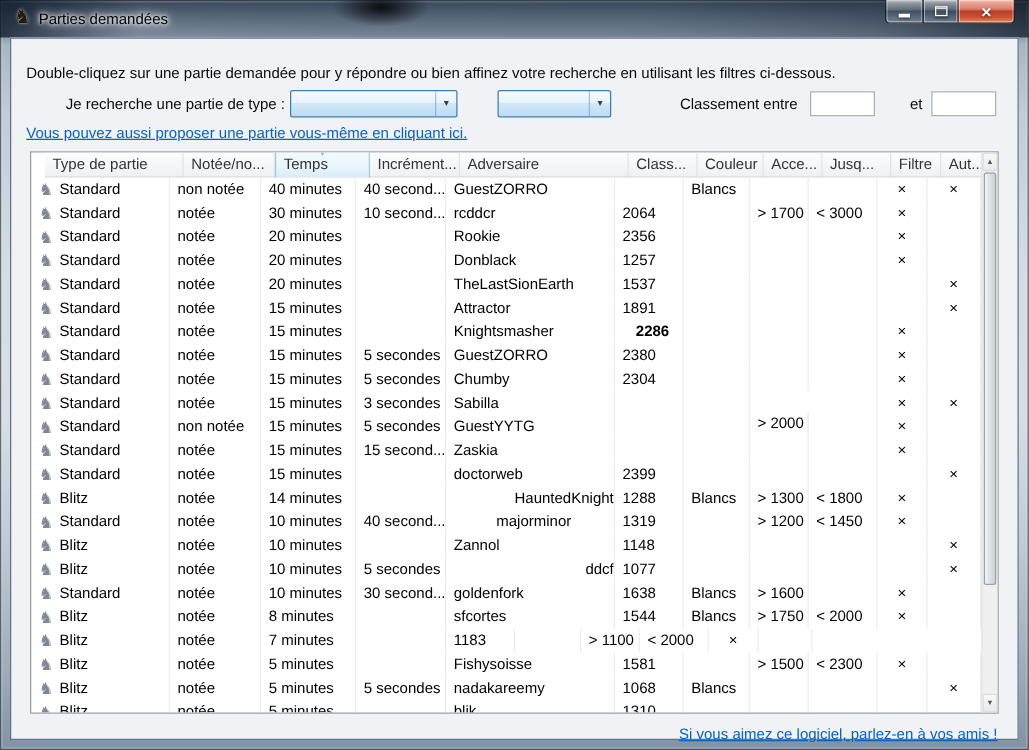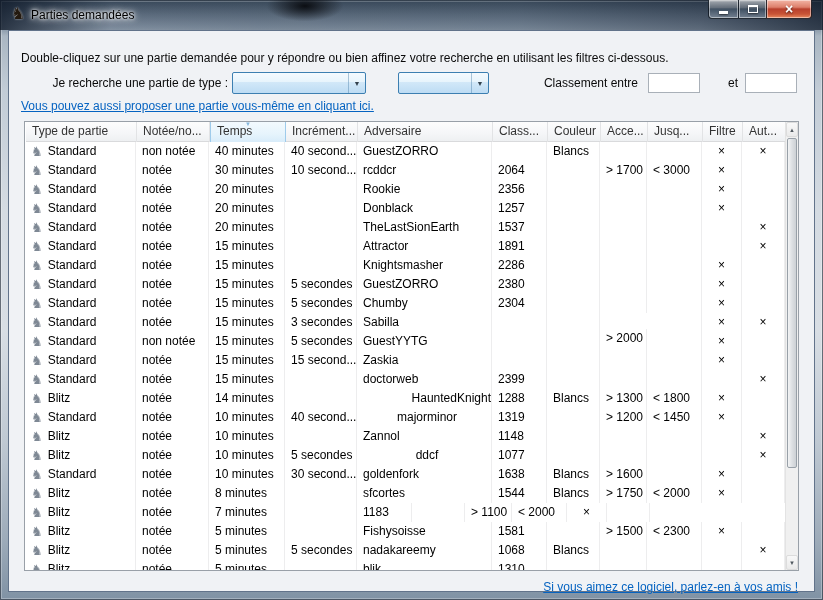--- a/index.html
+++ b/index.html
@@ -79,21 +79,21 @@
   .inp2 { left:736px; width:52px; }
   a.link { color:#0563c1; text-decoration:underline; cursor:pointer; }
   .propose { position:absolute; left:12px; top:68px; white-space:nowrap; }
   .share { position:absolute; right:16px; top:549px; white-space:nowrap; }
   
   .table {
     position:absolute; left:15px; top:90px; width:775px; height:450px;
     background:#fff; border:1px solid #99a0a8; overflow:hidden;
   }
   .thead {
-    position:absolute; left:1px; top:0; width:760px; height:20px; display:flex;
+    position:absolute; left:11px; top:0; width:760px; height:20px; display:flex;
     background:linear-gradient(#fdfdfd,#f5f6f8 60%,#eef0f2);
     border-bottom:1px solid #d9dadc;
   }
   .th {
     position:relative; height:20px; line-height:19px; padding-left:6px; color:#333;
     border-right:1px solid #e2e3e5; overflow:hidden; white-space:nowrap; cursor:default;
   }
   .th.sorted {
     background:linear-gradient(#f3fafe,#e6f4fc 60%,#d8ecfa);
     border-left:1px solid #9ecbeb; border-right:1px solid #9ecbeb;
@@ -257,21 +257,21 @@
             <div class="cell" style="width: 55px; text-align: left;"></div>
             <div class="cell" style="width: 40px; text-align: center; padding-left: 0px;"></div>
             <div class="cell" style="width: 43px; text-align: center; padding-left: 0px;">×</div>
           </div>
           <div class="row">
             <div class="cell" style="width: 111px; text-align: left;"><span class="knight">♞</span><span>Standard</span></div>
             <div class="cell" style="width: 73px; text-align: left;">notée</div>
             <div class="cell" style="width: 76px; text-align: left;">15 minutes</div>
             <div class="cell" style="width: 72px; text-align: left;"></div>
             <div class="cell" style="width: 135px; text-align: left;">Knightsmasher</div>
-            <div class="cell" style="width: 55px; text-align: left;">2286</div>
+            <div class="cell" style="width: 55px; text-align: center; font-weight: bold;">2286</div>
             <div class="cell" style="width: 53px; text-align: left;"></div>
             <div class="cell" style="width: 47px; text-align: left;"></div>
             <div class="cell" style="width: 55px; text-align: left;"></div>
             <div class="cell" style="width: 40px; text-align: center; padding-left: 0px;">×</div>
             <div class="cell" style="width: 43px; text-align: center; padding-left: 0px;"></div>
           </div>
           <div class="row">
             <div class="cell" style="width: 111px; text-align: left;"><span class="knight">♞</span><span>Standard</span></div>
             <div class="cell" style="width: 73px; text-align: left;">notée</div>
             <div class="cell" style="width: 76px; text-align: left;">15 minutes</div>
@@ -386,21 +386,21 @@
             <div class="cell" style="width: 47px; text-align: left;"></div>
             <div class="cell" style="width: 55px; text-align: left;"></div>
             <div class="cell" style="width: 40px; text-align: center; padding-left: 0px;"></div>
             <div class="cell" style="width: 43px; text-align: center; padding-left: 0px;">×</div>
           </div>
           <div class="row">
             <div class="cell" style="width: 111px; text-align: left;"><span class="knight">♞</span><span>Blitz</span></div>
             <div class="cell" style="width: 73px; text-align: left;">notée</div>
             <div class="cell" style="width: 76px; text-align: left;">10 minutes</div>
             <div class="cell" style="width: 72px; text-align: left;">5 secondes</div>
-            <div class="cell" style="width: 135px; text-align: center;">ddcf</div>
+            <div class="cell" style="width: 135px; text-align: right;">ddcf</div>
             <div class="cell" style="width: 55px; text-align: left;">1077</div>
             <div class="cell" style="width: 53px; text-align: left;"></div>
             <div class="cell" style="width: 47px; text-align: left;"></div>
             <div class="cell" style="width: 55px; text-align: left;"></div>
             <div class="cell" style="width: 40px; text-align: center; padding-left: 0px;"></div>
             <div class="cell" style="width: 43px; text-align: center; padding-left: 0px;">×</div>
           </div>
           <div class="row">
             <div class="cell" style="width: 111px; text-align: left;"><span class="knight">♞</span><span>Standard</span></div>
             <div class="cell" style="width: 73px; text-align: left;">notée</div>

